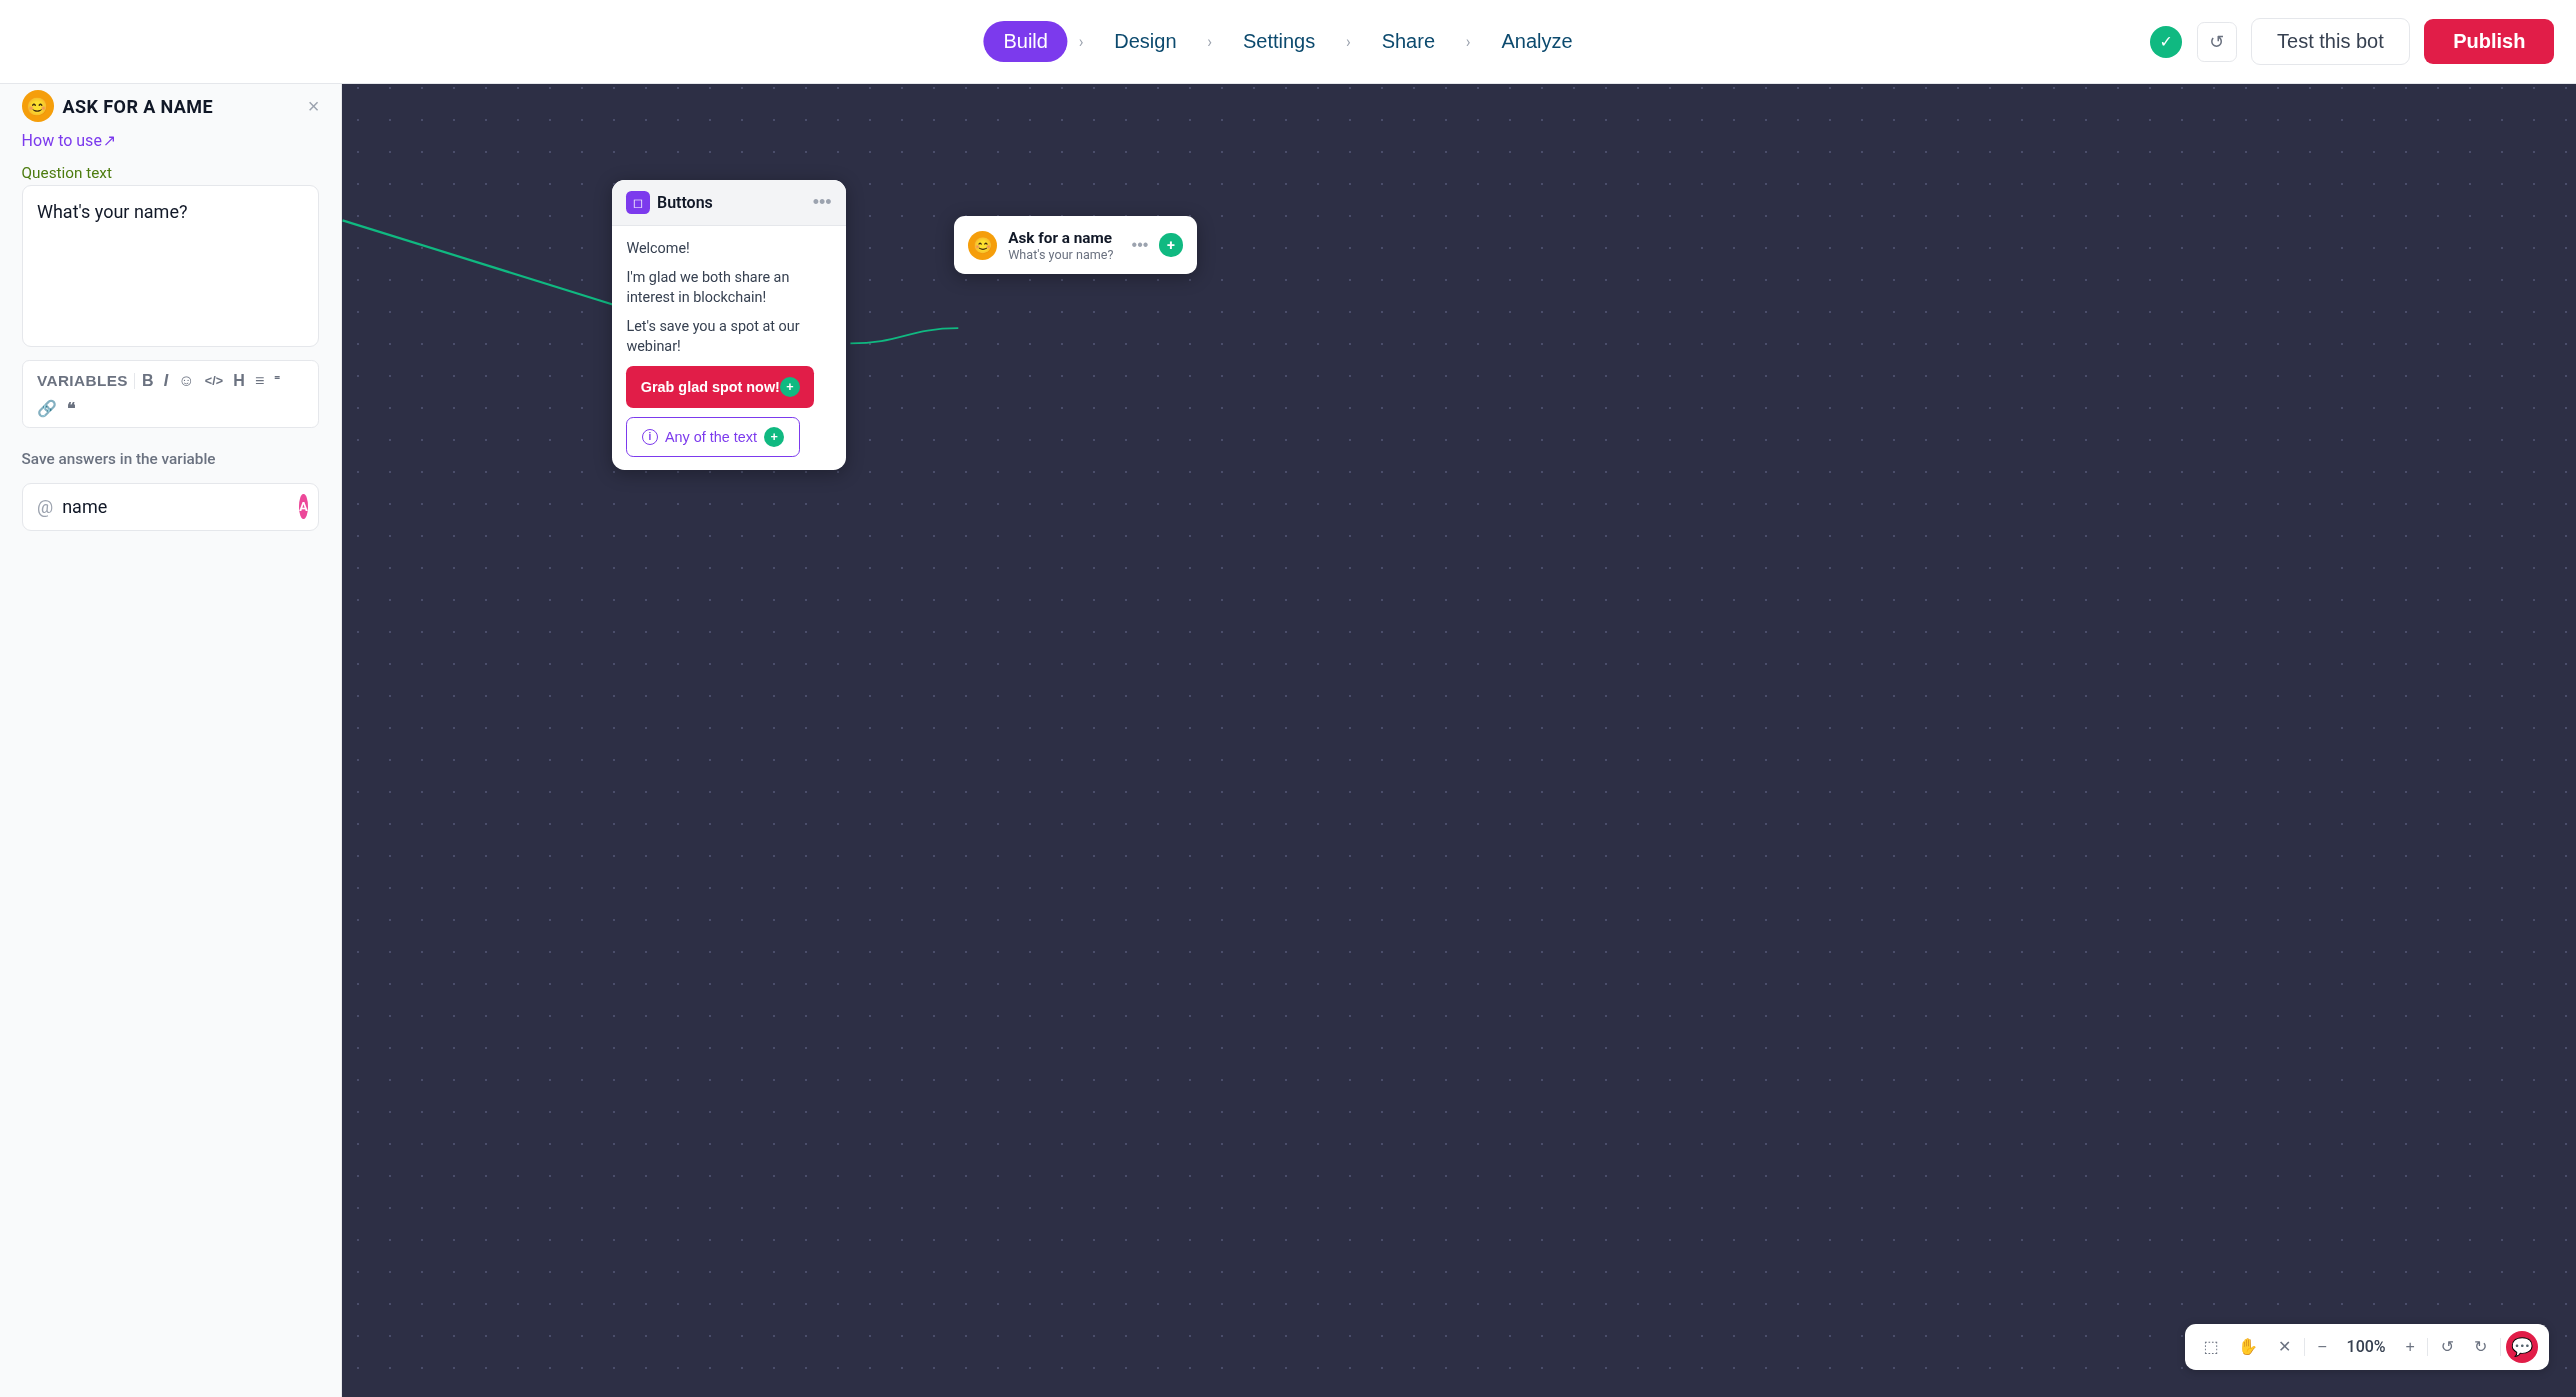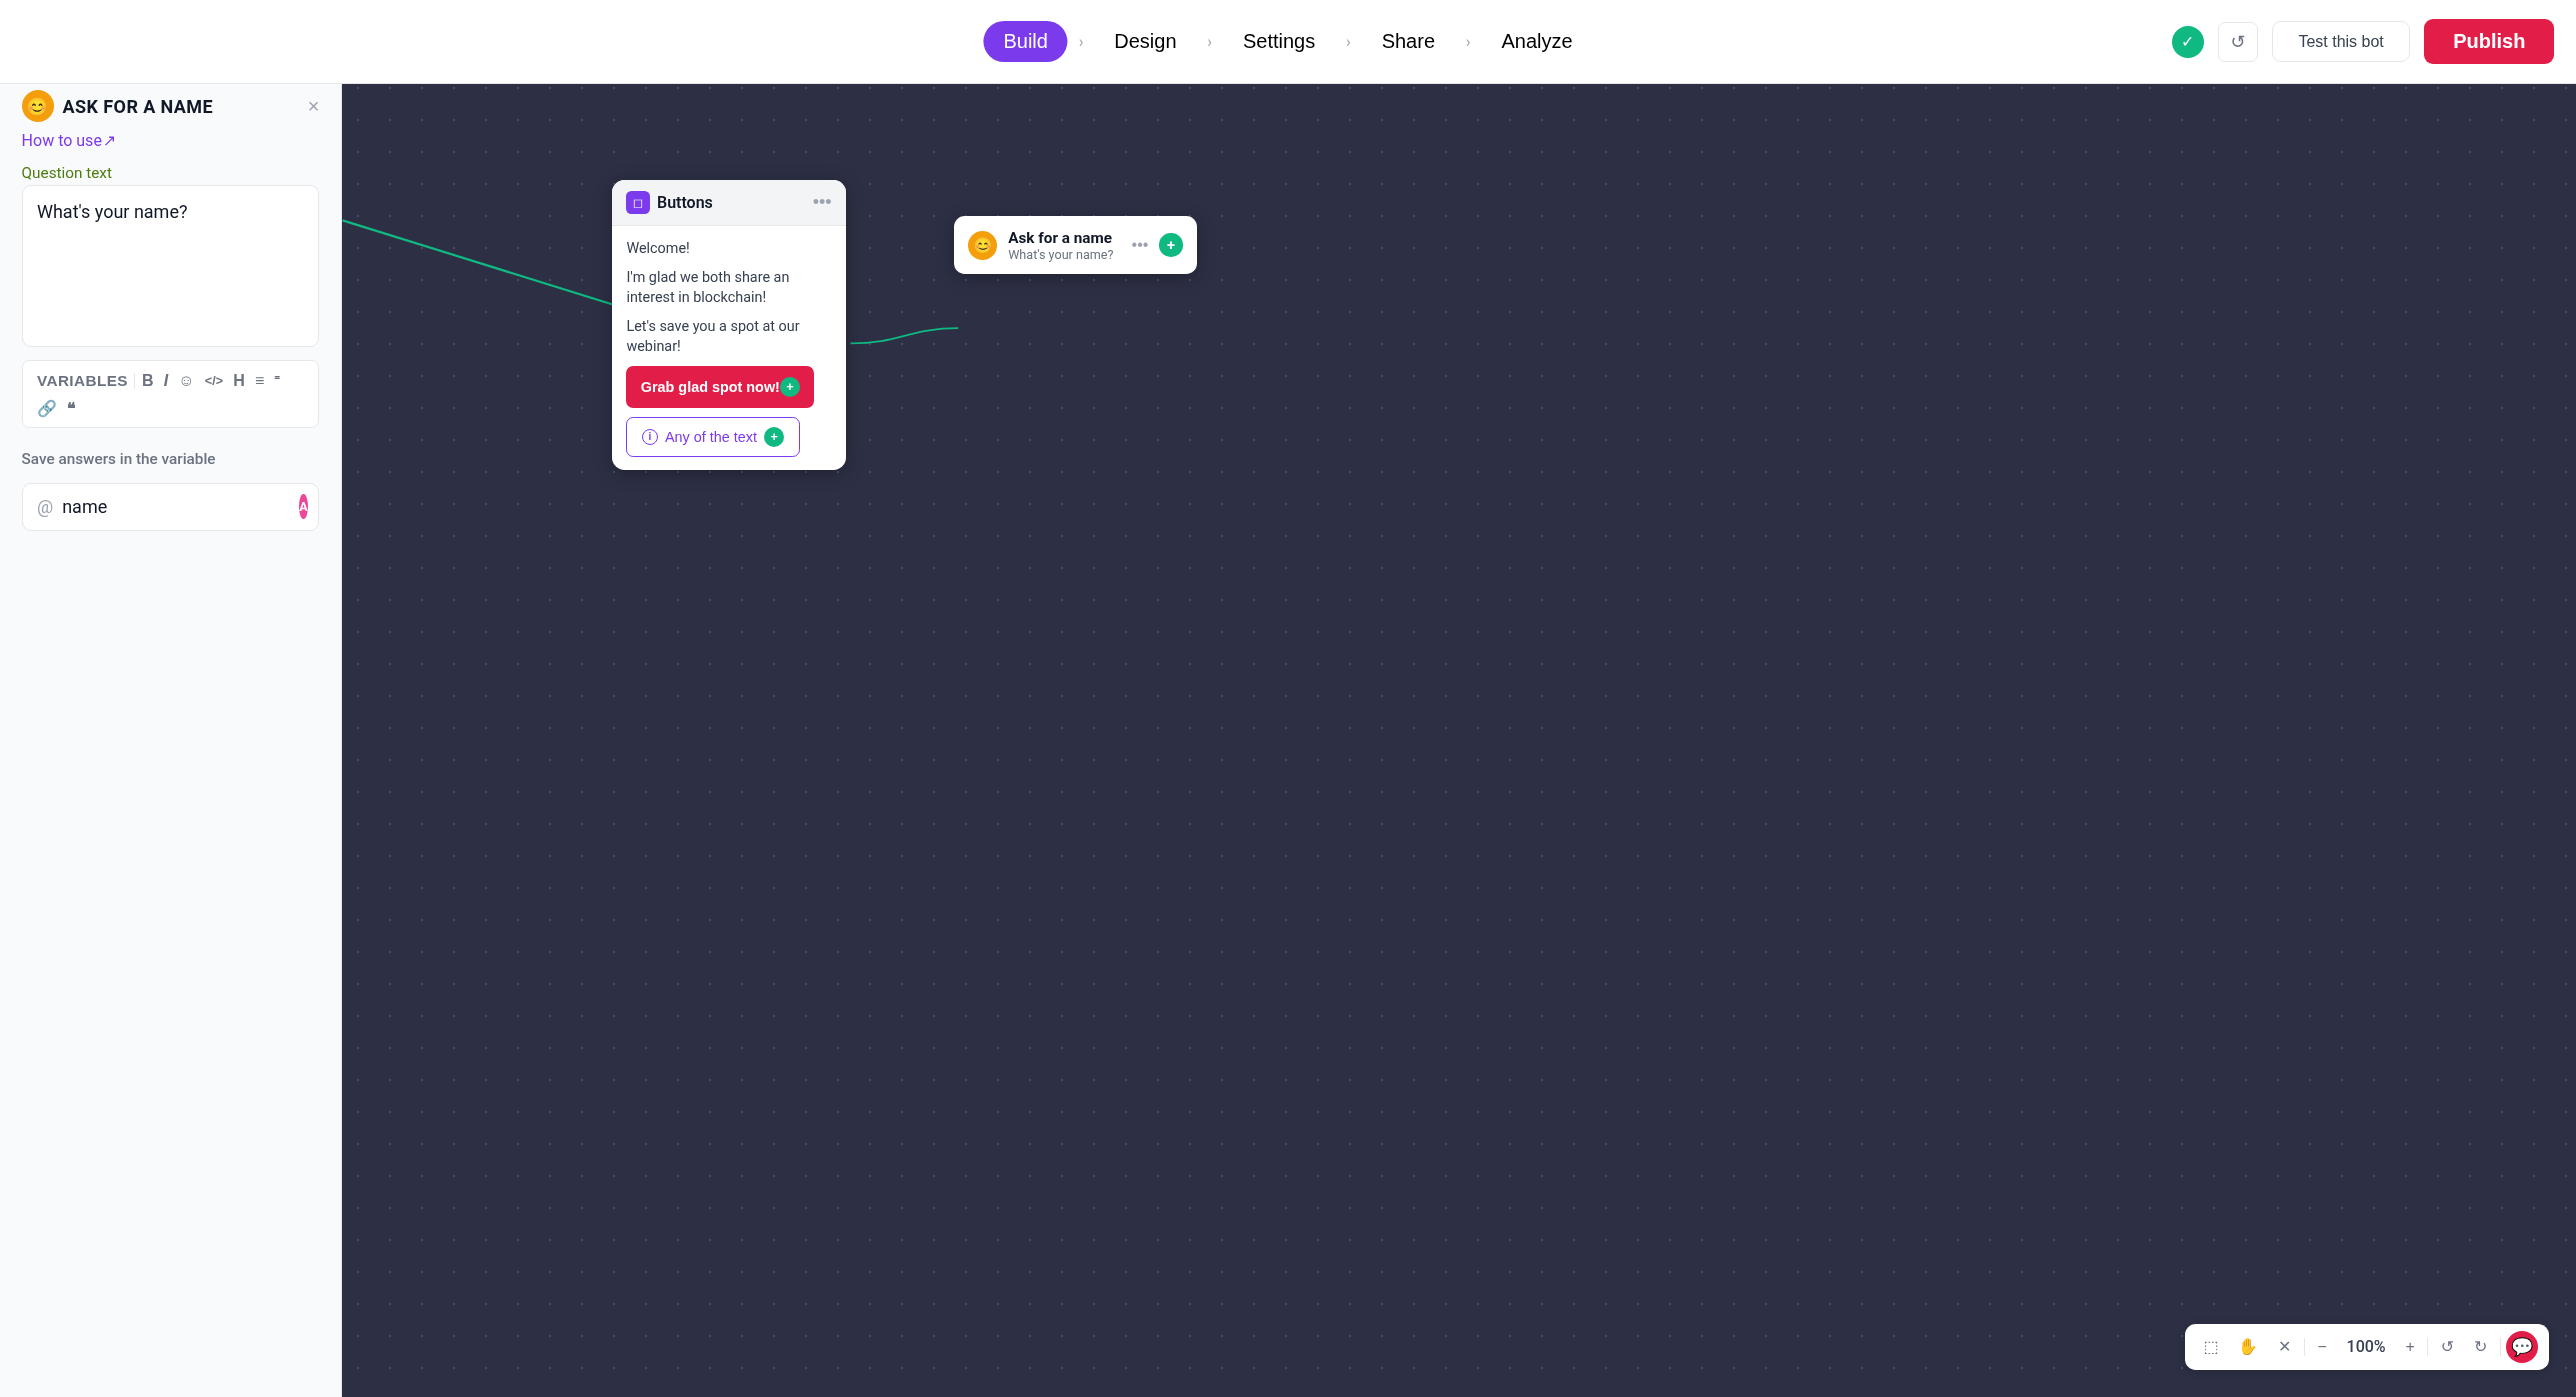--- a/index.html
+++ b/index.html
@@ -13,30 +13,30 @@
       padding: 0 21.6px;
       border-bottom: 0.9px solid #e5e7eb;
       z-index: 100;
     }
     .nav-center {
       display: flex; align-items: center; gap: 10.8px;
       position: absolute; left: 50%; transform: translateX(-50%);
     }
     .nav-tab {
       padding: 9px 20px; border-radius: 45px; font-size: 20px; font-weight: 500;
-      cursor: pointer; color: #000000; background: transparent; border: none;
+      cursor: pointer; color: #0c4a6e; background: transparent; border: none;
     }
     .nav-tab.active {
       background: #7c3aed; color: #fff;
     }
     .nav-chevron { color: #9ca3af; font-size: 16px; }
     .nav-right { display: flex; align-items: center; gap: 14.4px; }
     .check-icon { width: 32px; height: 32px; background: #10b981; border-radius: 50%; display: flex; align-items: center; justify-content: center; color: white; font-size: 16px; }
     .history-btn { width: 40px; height: 40px; border: 1.8px solid #e5e7eb; border-radius: 7.2px; background: white; display: flex; align-items: center; justify-content: center; cursor: pointer; font-size: 18px; color: #6b7280; }
-    .test-bot-btn { padding: 10.8px 25px; border: 1.8px solid #e5e7eb; border-radius: 9px; background: white; font-size: 16px; font-weight: 500; color: #374151; cursor: pointer; }
+    .test-bot-btn { padding: 10.8px 25px; border: 1.8px solid #e5e7eb; border-radius: 9px; background: white; font-size: 20px; font-weight: 500; color: #374151; cursor: pointer; }
     .publish-btn { padding: 10.8px 29px; border-radius: 9px; background: #e11d48; border: none; color: white; font-size: 20px; font-weight: 600; cursor: pointer; }
 
     
     .sidebar {
       position: absolute; top: 0; left: 0; width: 342px; height: 100%;
       background: #f9fafb; border-right: 0.9px solid #e5e7eb;
       z-index: 50; padding-top: 72px;
     }
     .sidebar-header {
       display: flex; align-items: center; justify-content: space-between;

